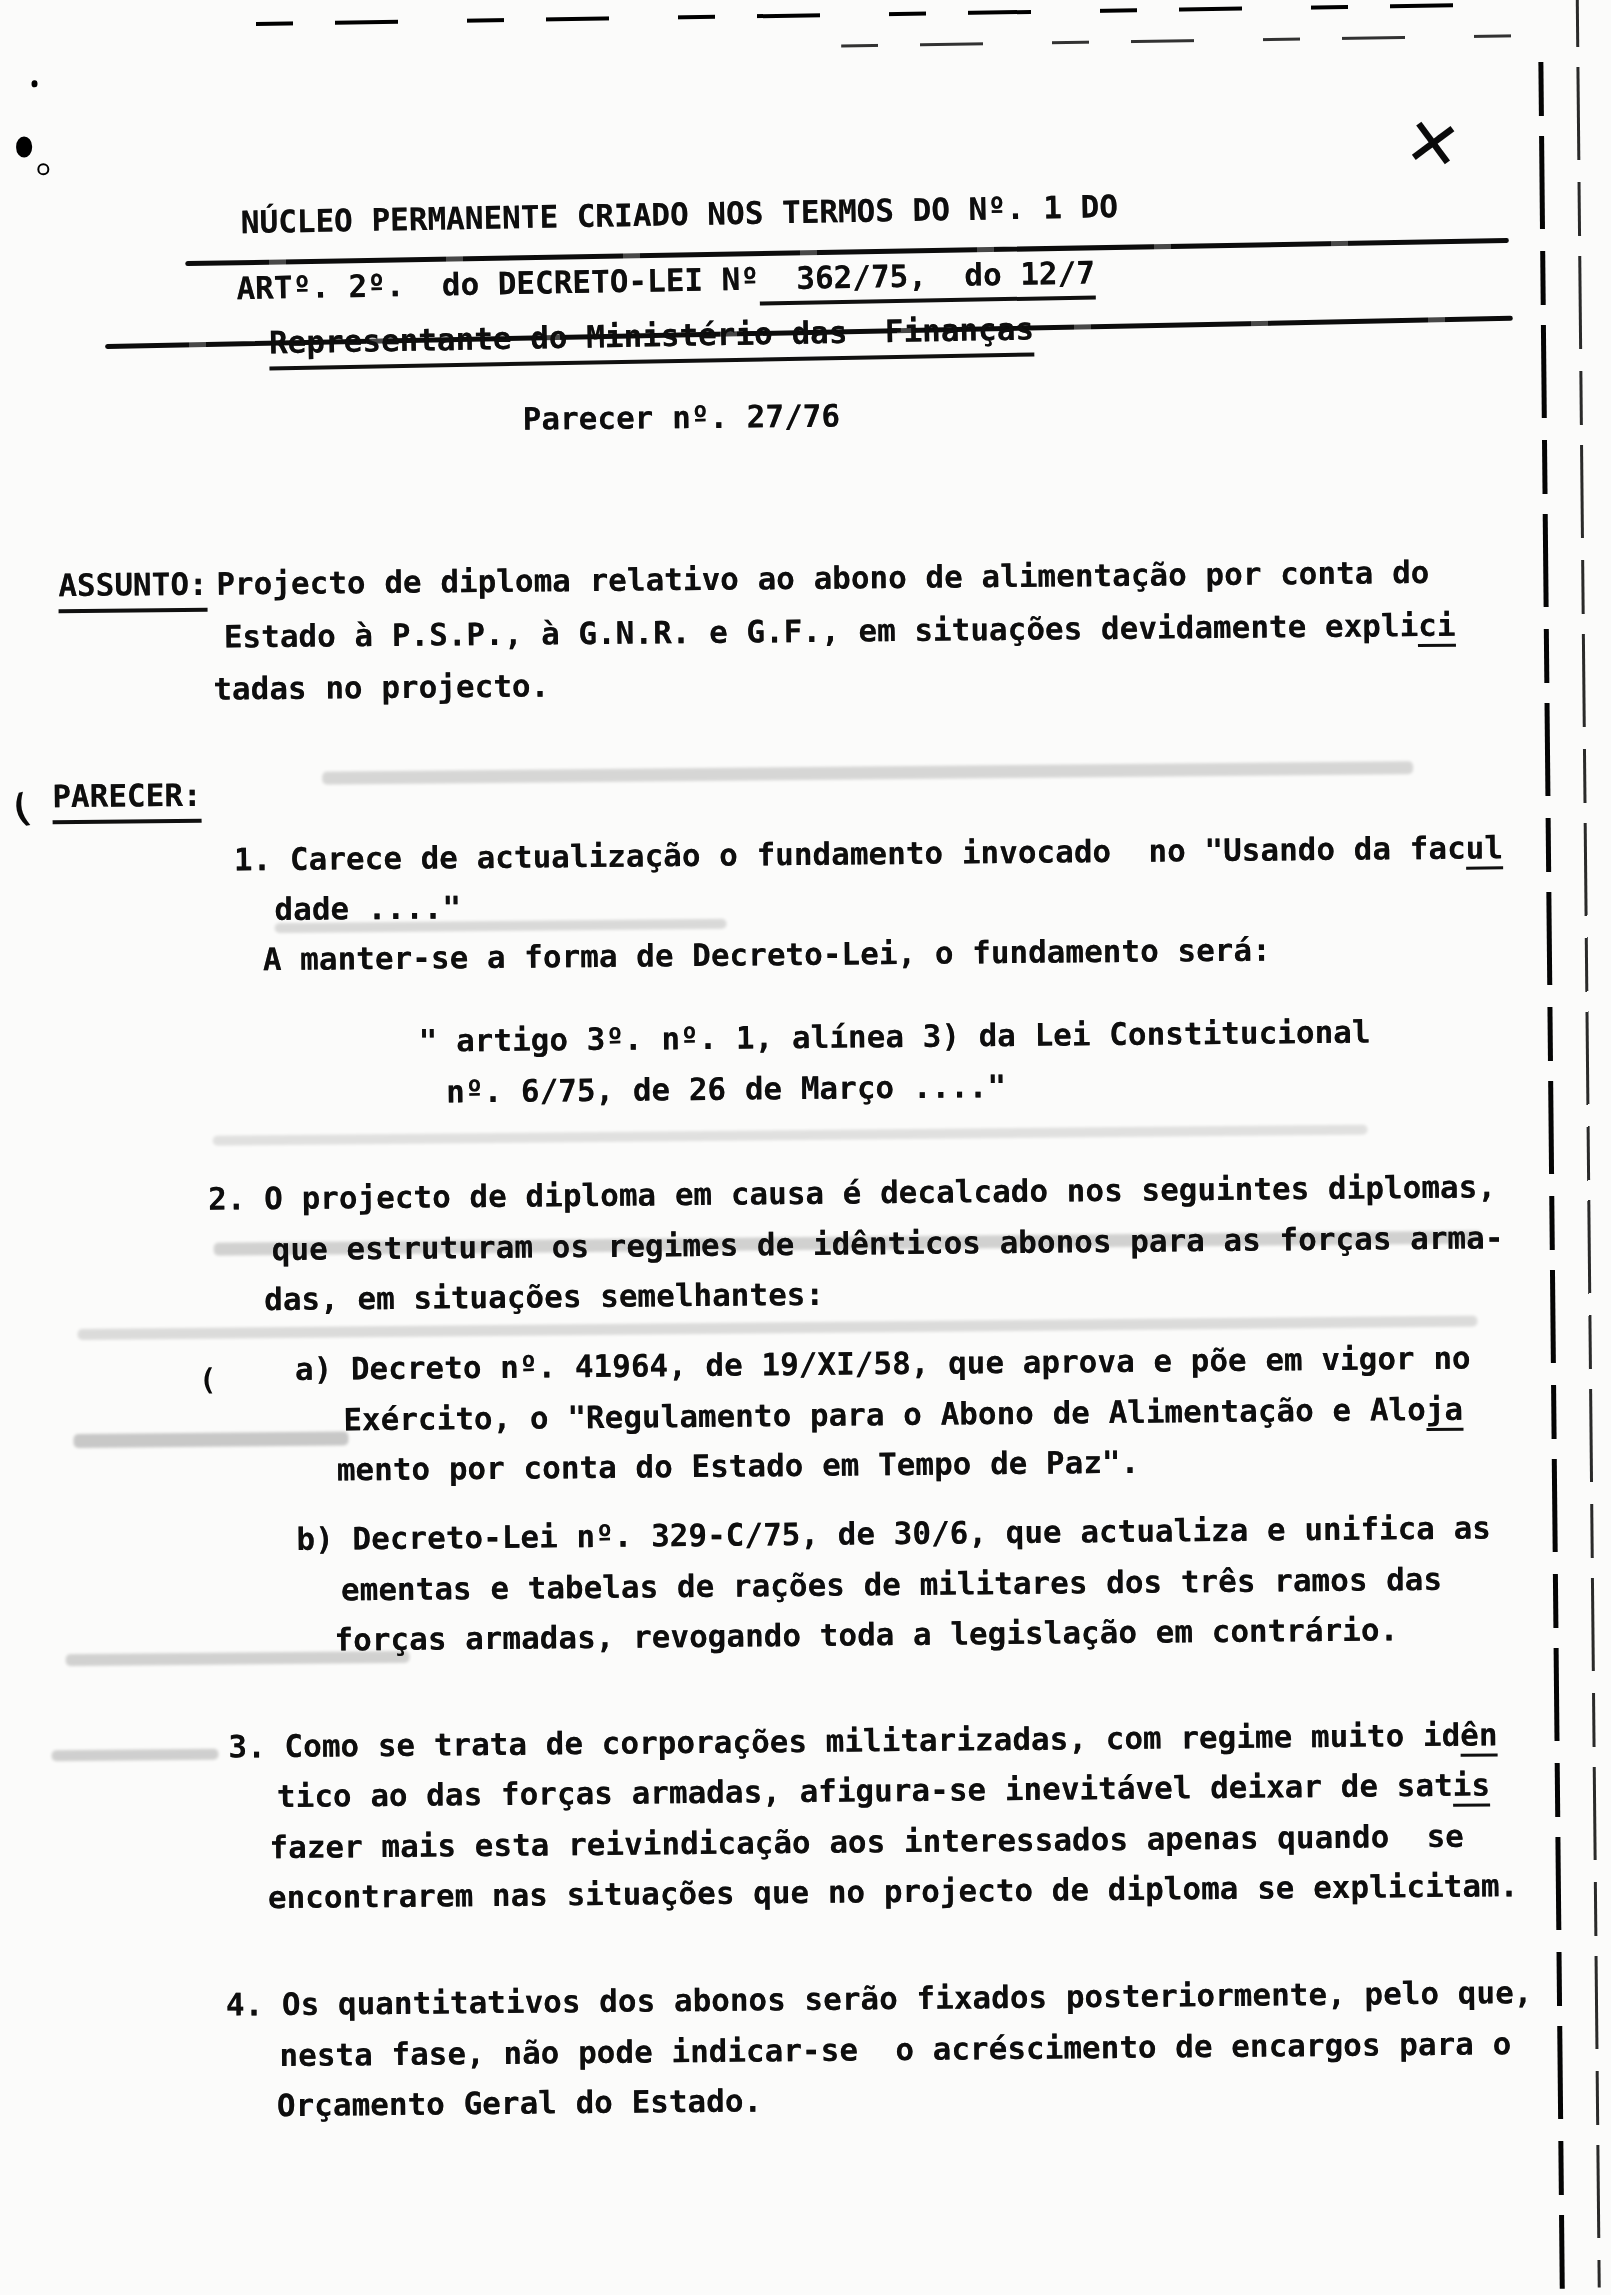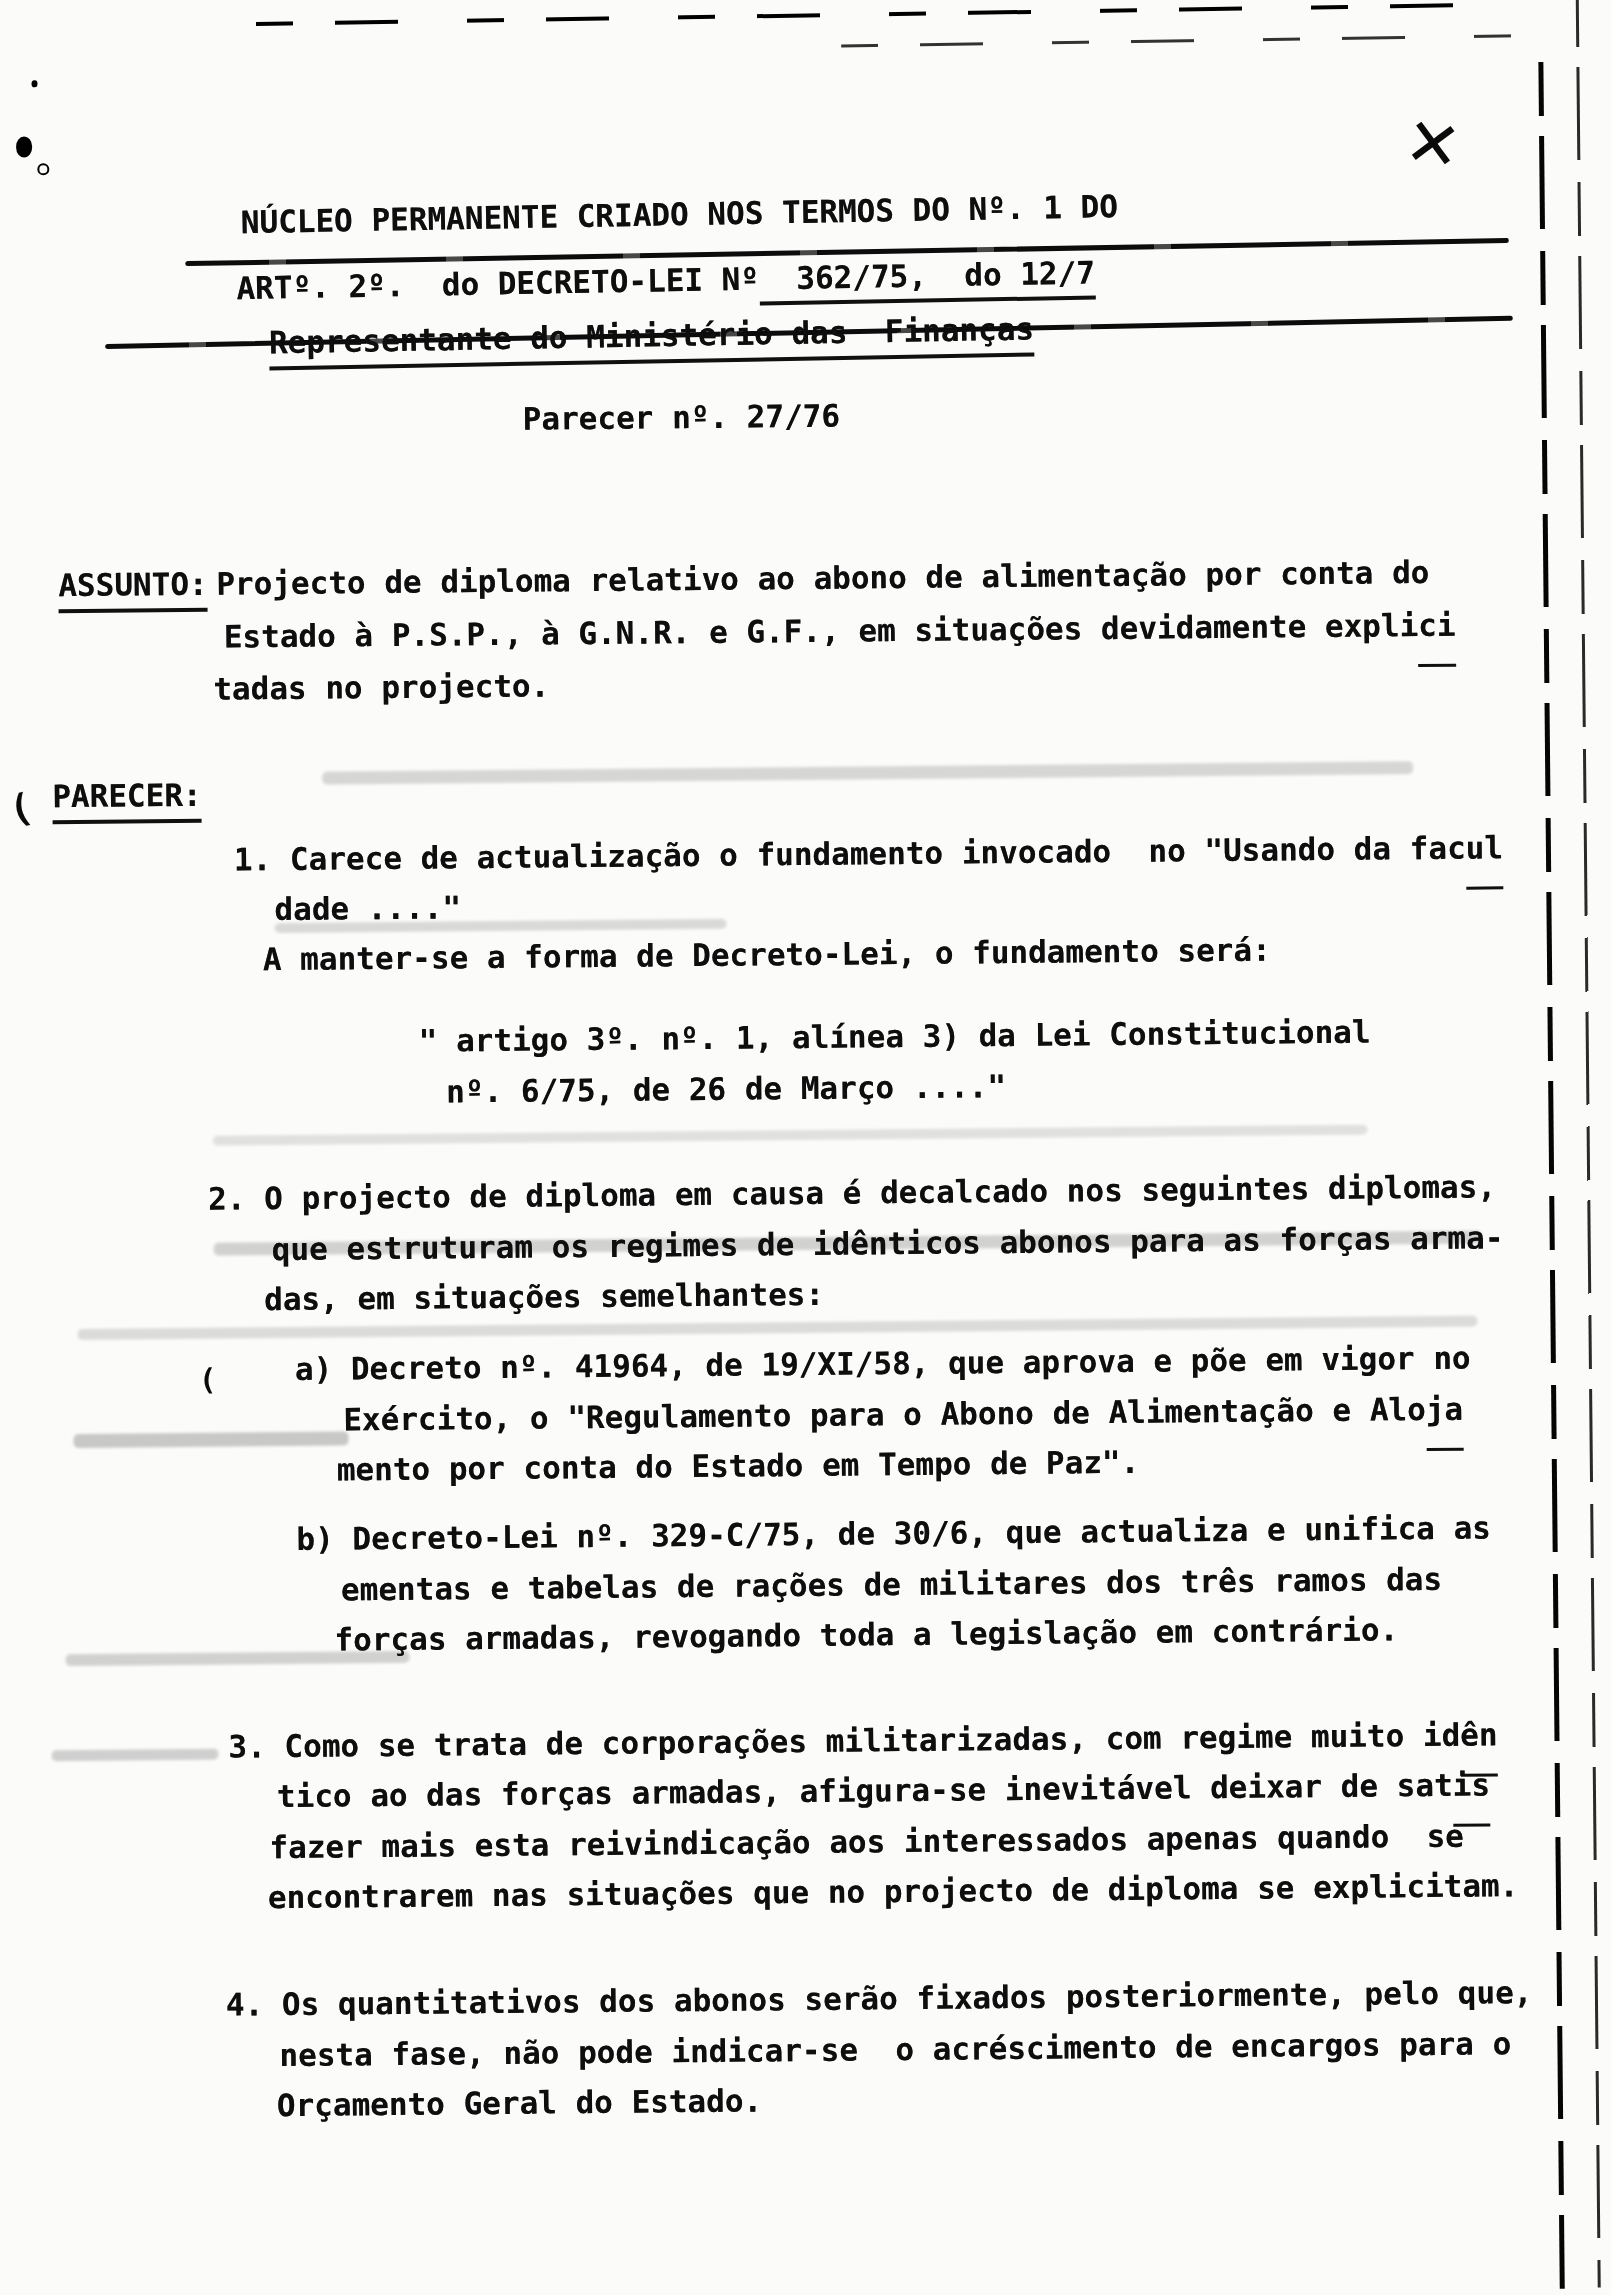--- a/index.html
+++ b/index.html
@@ -18,21 +18,21 @@
   .ln {
     position:absolute;
     white-space:pre;
     font:700 31px/1.12 "DejaVu Sans Mono","Liberation Mono",monospace;
     color:#0e0e0e;
     letter-spacing:0;
     text-shadow:0 0 0.5px rgba(0,0,0,.55);
   }
   .ub { border-bottom:4.4px solid #101010; padding-bottom:5.9px; }
   .useg { border-bottom:4.4px solid #101010; padding-bottom:4.9px; }
-  .tail { border-bottom:3.9px solid #101010; padding-bottom:21px; }
+  .tail { border-bottom:3.9px solid #101010; padding-bottom:1px; }
   .tilt { transform:rotate(-0.5deg); }
   .rule {
     position:absolute; height:5.4px;
     background:repeating-linear-gradient(90deg,#0c0c0c 0 84px,rgba(12,12,12,.75) 84px 101px,#0c0c0c 101px 177px);
     border-radius:2.9px;
   }
   .vline {
     position:absolute; width:4.9px;
     background:repeating-linear-gradient(180deg,#050505 0 54px,transparent 54px 74px,#050505 74px 167px,transparent 167px 189px);
   }

